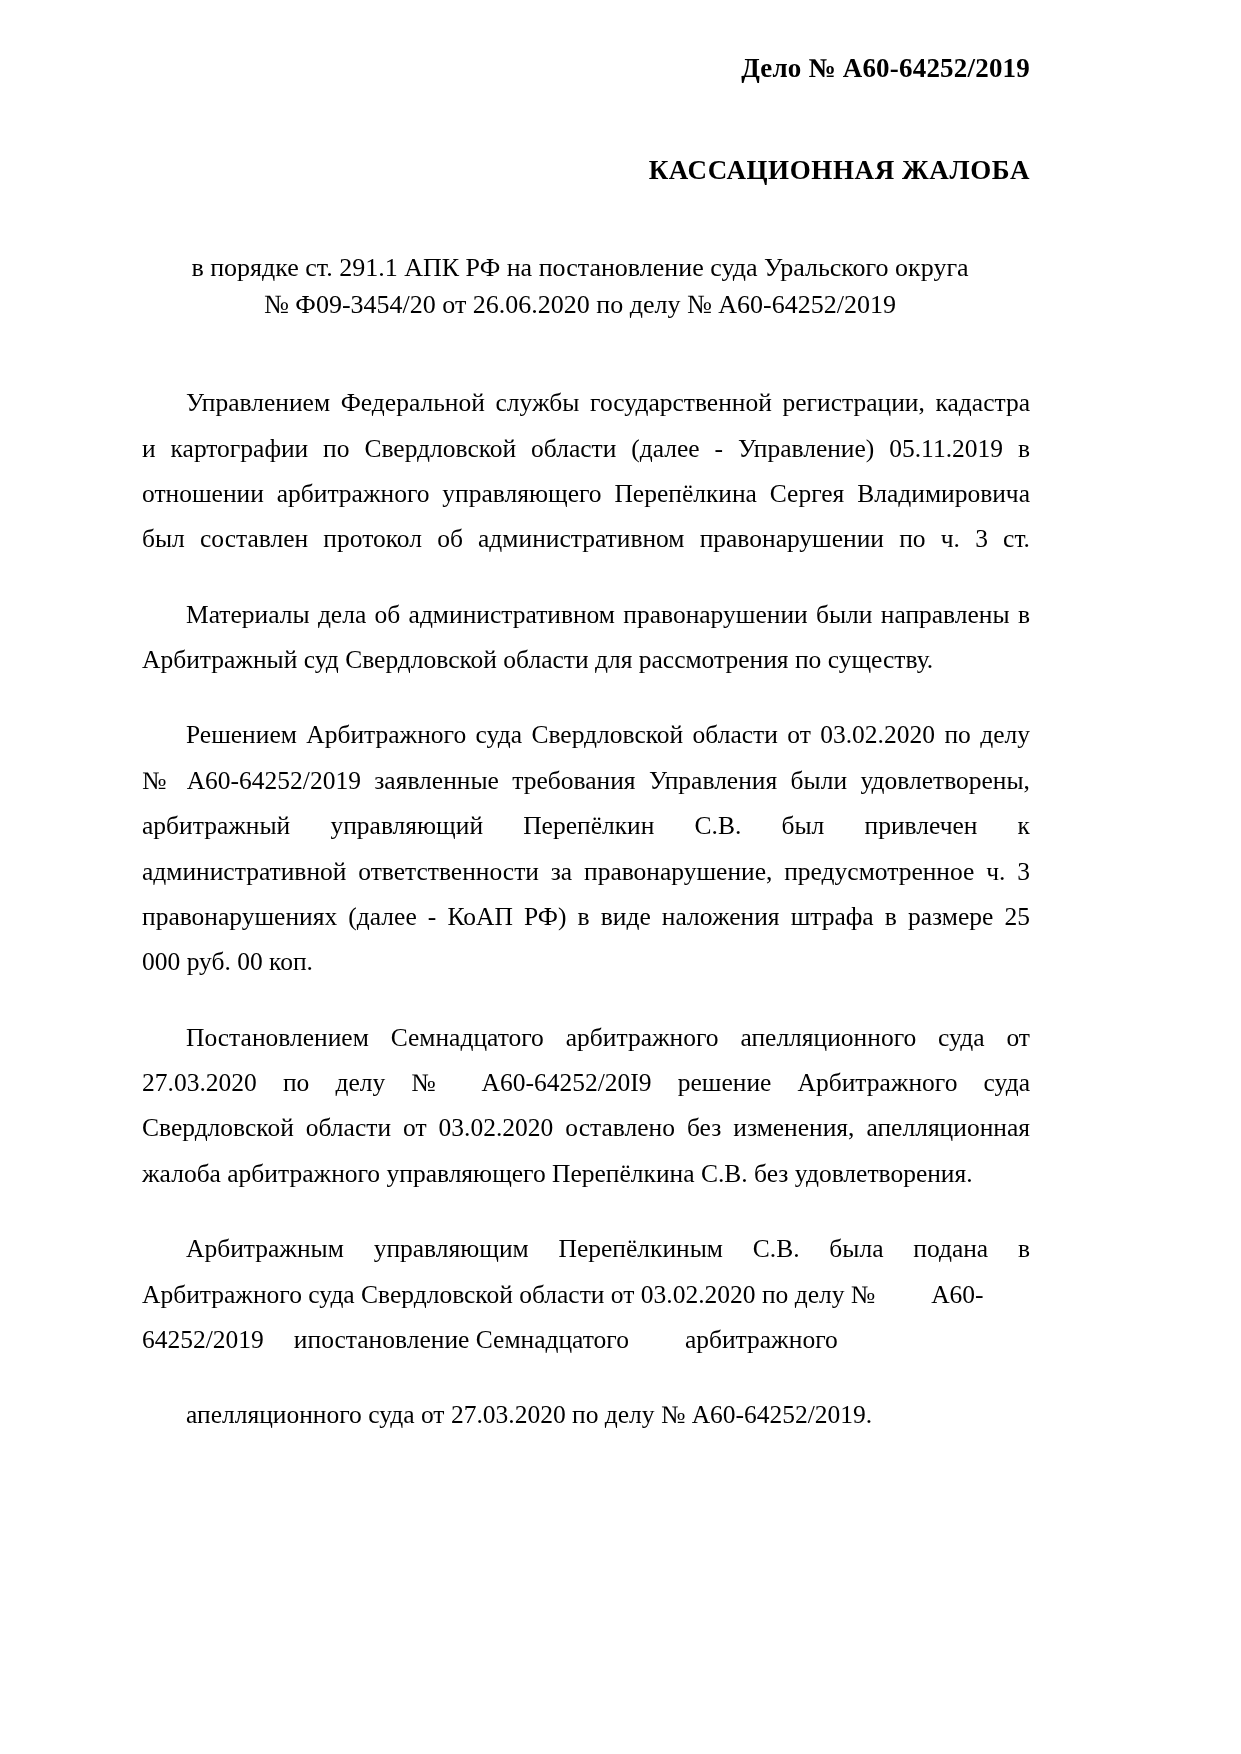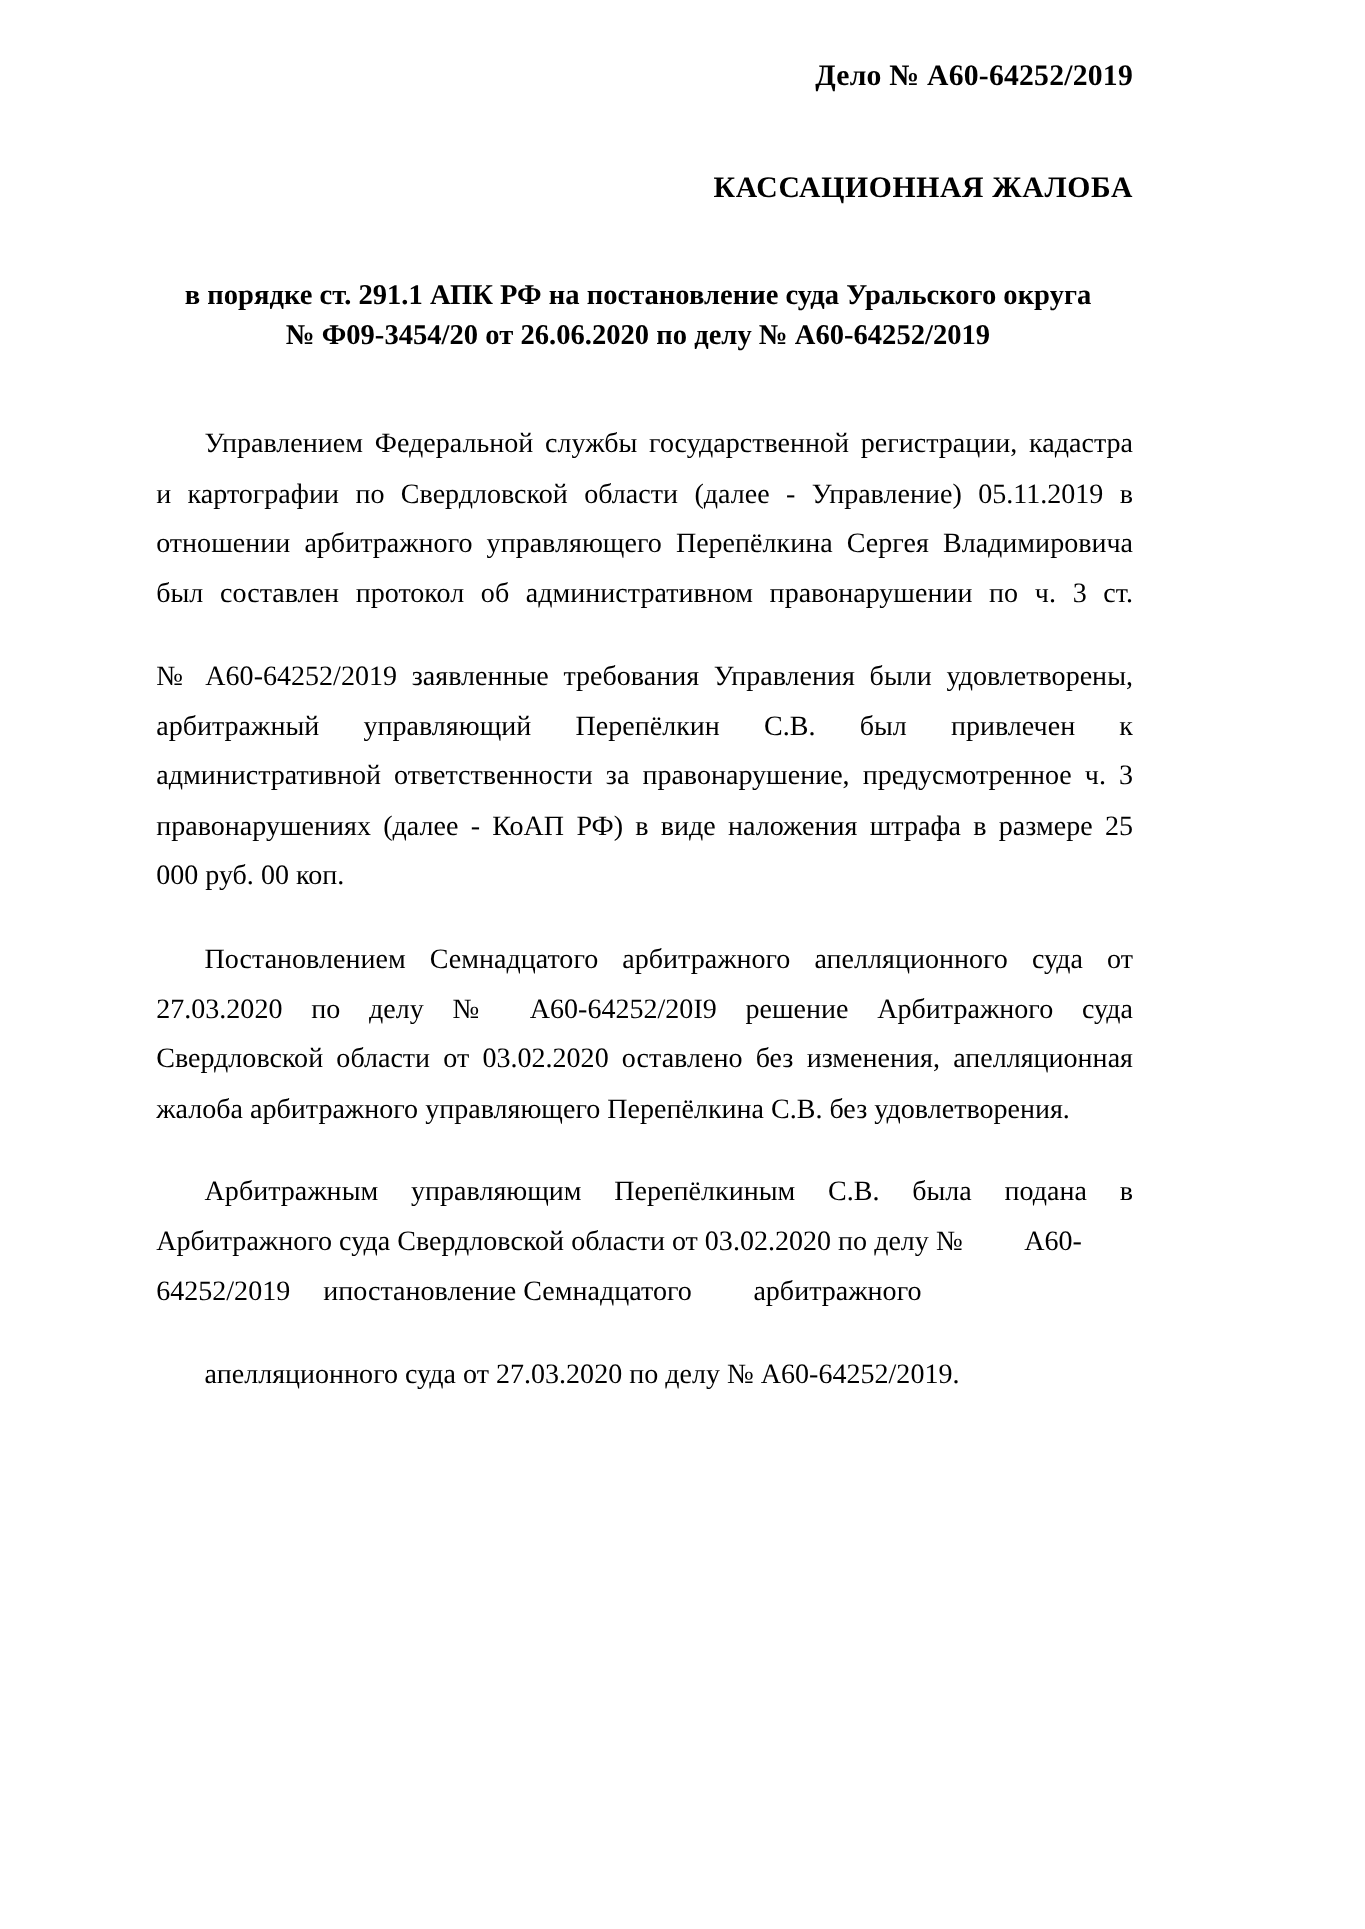--- a/index.html
+++ b/index.html
@@ -38,21 +38,21 @@
   .doc-title {
     text-align: right;
     font-weight: bold;
     font-size: 27px;
     letter-spacing: 0.6px;
     margin-top: 70px;
     line-height: 1.2;
   }
   .doc-subtitle {
     text-align: center;
-    font-weight: bold;
+    font-weight: normal;
     font-size: 26px;
     line-height: 1.45;
     margin-top: 62px;
   }
   .doc-subtitle .sub-line {
     display: block;
     white-space: nowrap;
   }
   .body-block {
     margin-top: 56px;
@@ -108,22 +108,27 @@
 
     <div class="body-block">
 
       <p class="para">
         <span class="ln first just">Управлением Федеральной службы государственной регистрации, кадастра</span>
         <span class="ln just">и картографии по Свердловской области (далее - Управление) 05.11.2019 в</span>
         <span class="ln just">отношении арбитражного управляющего Перепёлкина Сергея Владимировича</span>
         <span class="ln just">был составлен протокол об административном правонарушении по ч. 3 ст.</span>
       </p>
 
+      <p class="para">
+        <span class="ln first just">Материалы дела об административном правонарушении были направлены в</span>
+        <span class="ln last">Арбитражный суд Свердловской области для рассмотрения по существу.</span>
+      </p>
 
       <p class="para">
+        <span class="ln first just">Решением Арбитражного суда Свердловской области от 03.02.2020 по делу</span>
         <span class="ln just">№ А60-64252/2019 заявленные требования Управления были удовлетворены,</span>
         <span class="ln just">арбитражный управляющий Перепёлкин С.В. был привлечен к</span>
         <span class="ln just">административной ответственности за правонарушение, предусмотренное ч. 3</span>
         <span class="ln just">правонарушениях (далее - КоАП РФ) в виде наложения штрафа в размере 25</span>
         <span class="ln last">000 руб. 00 коп.</span>
       </p>
 
       <p class="para">
         <span class="ln first just">Постановлением Семнадцатого арбитражного апелляционного суда от</span>
         <span class="ln just">27.03.2020 по делу № А60-64252/20I9 решение Арбитражного суда</span>

